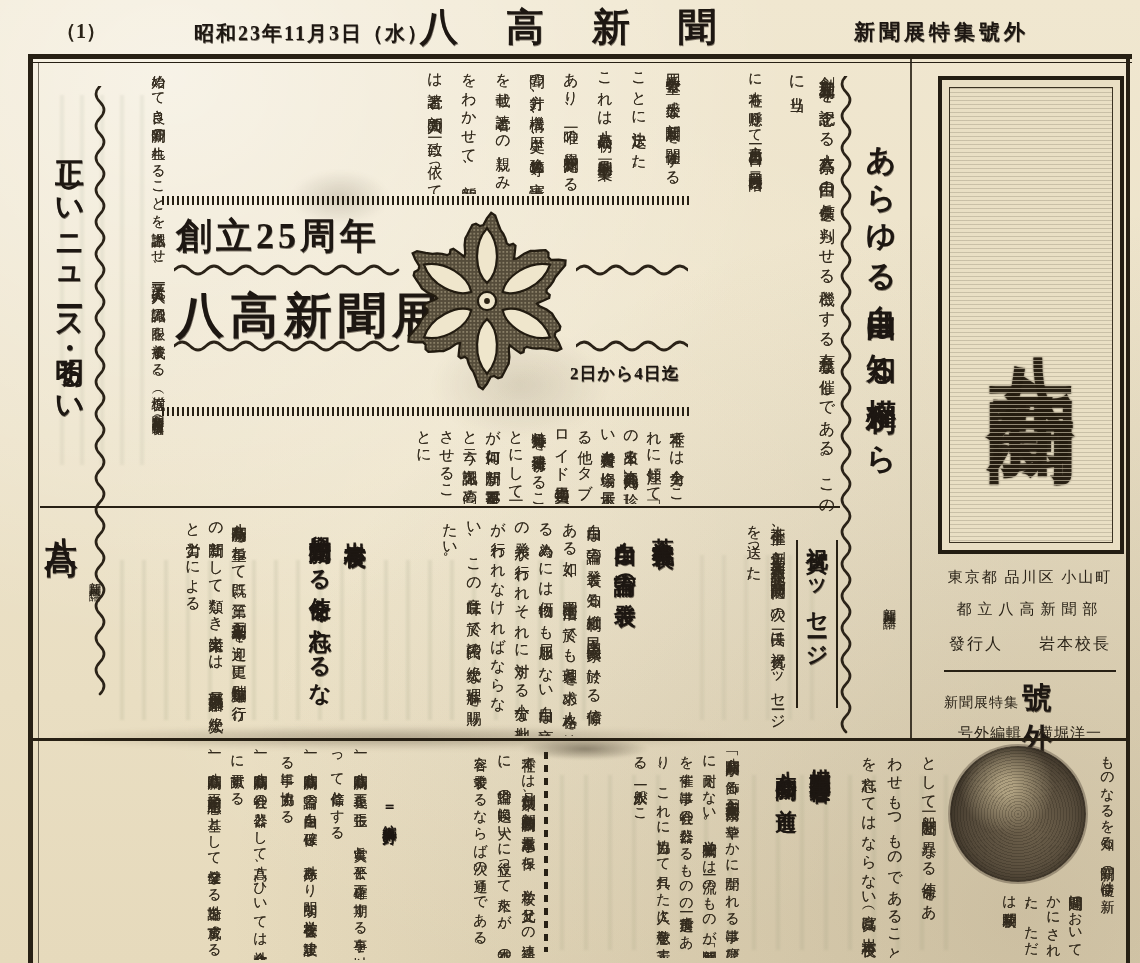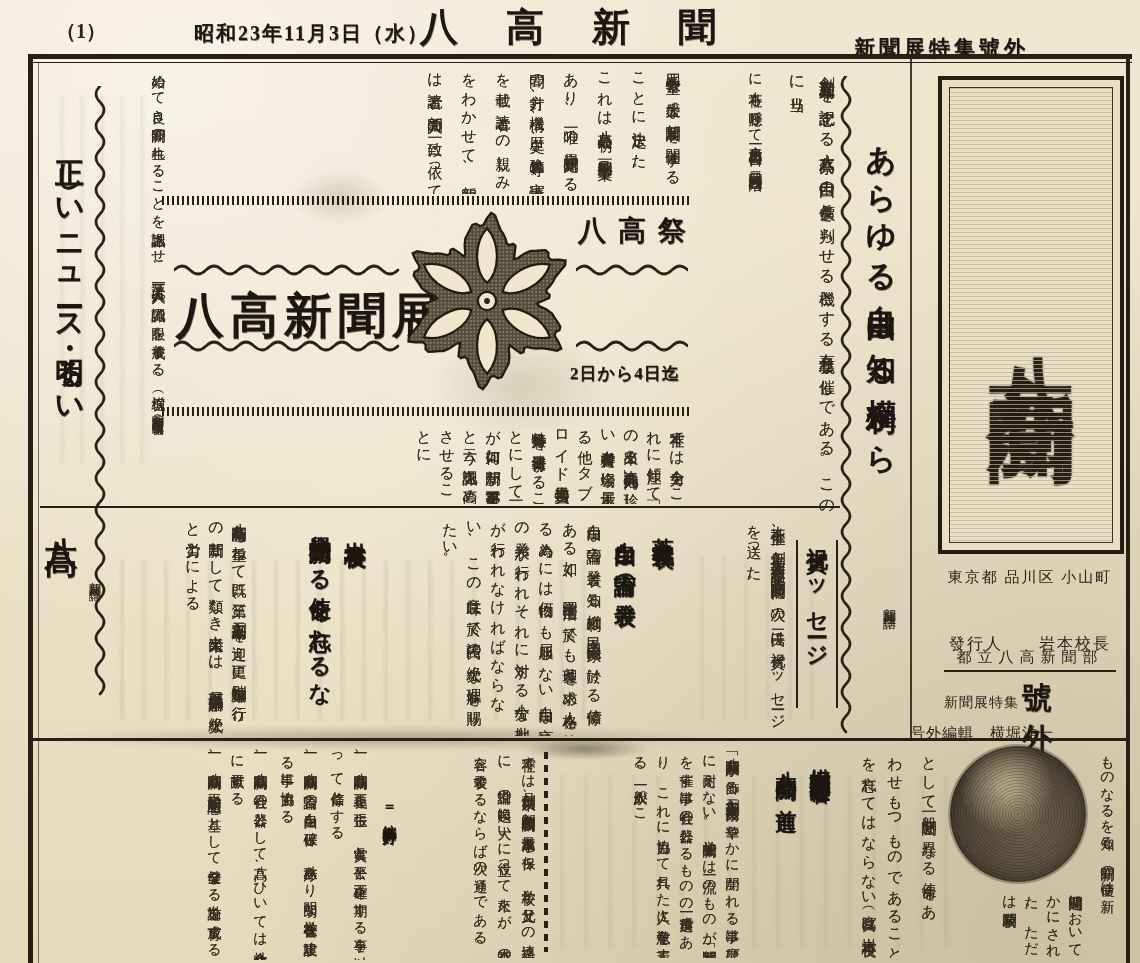--- a/index.html
+++ b/index.html
@@ -67,40 +67,40 @@
   <div class="ghost" style="left:700px;top:555px;width:120px;height:165px;background:repeating-linear-gradient(90deg, rgba(106,118,88,.08) 0 4px, transparent 4px 22px);"></div>
 
   <div class="stain" style="left:50px;top:726px;width:680px;height:24px;background:radial-gradient(ellipse at 50% 50%, rgba(58,46,28,.32), transparent 72%);filter:blur(2px);"></div>
   <div class="stain" style="left:520px;top:738px;width:130px;height:22px;background:radial-gradient(ellipse, rgba(40,32,18,.45), transparent 70%);filter:blur(1px);"></div>
   <div class="stain" style="left:290px;top:170px;width:100px;height:55px;background:radial-gradient(ellipse, rgba(70,56,34,.18), transparent 70%);filter:blur(2px);"></div>
   <div class="stain" style="left:430px;top:330px;width:180px;height:110px;background:radial-gradient(ellipse, rgba(70,58,36,.14), transparent 70%);filter:blur(3px);"></div>
 
   <div class="abs" style="left:56px;top:18px;font-size:20px;font-weight:700;">（1）</div>
   <div class="abs hl" style="left:186px;top:20px;font-size:20px;letter-spacing:2px;margin-left:8px;">昭和23年11月3日（水）</div>
   <div class="abs hl" style="left:420px;top:2px;font-size:38px;font-weight:900;letter-spacing:48px;">八高新聞</div>
-  <div class="abs hl" style="left:854px;top:34px;font-size:21px;letter-spacing:4px;">新聞展特集號外</div>
+  <div class="abs hl" style="left:854px;top:18px;font-size:21px;letter-spacing:4px;">新聞展特集號外</div>
 
   <div class="rule-h" style="left:28px;top:54px;width:1104px;height:5px;"></div>
   <div class="rule-h" style="left:28px;top:62px;width:1104px;height:1px;"></div>
   <div class="rule-v" style="left:28px;top:54px;width:5px;height:909px;"></div>
   <div class="rule-v" style="left:38px;top:62px;width:1px;height:901px;opacity:.6;"></div>
   <div class="rule-v" style="left:1126px;top:54px;width:4px;height:909px;"></div>
 
   <div class="mast">
     <div class="mast-inner">
       <span class="mast-title">八高新聞</span>
     </div>
   </div>
   <div class="c" style="left:928px;top:568px;width:204px;font-size:15px;letter-spacing:2px;">東京都 品川区 小山町</div>
-  <div class="c" style="left:928px;top:600px;width:204px;font-size:15px;letter-spacing:6px;margin-top:48px;">都立八高新聞部</div>
+  <div class="c" style="left:928px;top:600px;width:204px;font-size:15px;letter-spacing:6px;">都立八高新聞部</div>
   <div class="c" style="left:928px;top:634px;width:204px;font-size:16px;letter-spacing:2px;">發行人　　岩本校長</div>
   <div class="rule-h" style="left:944px;top:670px;width:172px;height:2px;"></div>
   <div class="abs" style="left:944px;top:694px;font-size:14px;letter-spacing:1px;text-align:center;">新聞展特集</div>
   <div class="abs hl" style="left:1022px;top:678px;font-size:30px;font-weight:900;letter-spacing:10px;">號　外</div>
-  <div class="c" style="left:886px;top:724px;width:192px;font-size:15px;letter-spacing:1px;">号外編輯　横堀洋一</div>
+  <div class="c" style="left:934px;top:724px;width:192px;font-size:15px;letter-spacing:1px;">号外編輯　横堀洋一</div>
 
   <div class="rule-v" style="left:910px;top:58px;width:2px;height:680px;opacity:.85;"></div>
 
   <div class="abs v hl" style="left:860px;top:124px;font-size:30px;letter-spacing:5px;">あらゆる自由は知る權利から</div>
   <div class="abs v" style="left:880px;top:598px;font-size:13px;letter-spacing:2px;">新聞展標語</div>
   <div class="wavy" style="left:840px;top:76px;"><svg width="12" height="660" viewBox="0 0 12 660" aria-hidden="true">
         <path d="M 6 0 q -8 8 0 16 q 8 8 0 16 q -8 8 0 16 q 8 8 0 16 q -8 8 0 16 q 8 8 0 16 q -8 8 0 16 q 8 8 0 16 q -8 8 0 16 q 8 8 0 16 q -8 8 0 16 q 8 8 0 16 q -8 8 0 16 q 8 8 0 16 q -8 8 0 16 q 8 8 0 16 q -8 8 0 16 q 8 8 0 16 q -8 8 0 16 q 8 8 0 16 q -8 8 0 16 q 8 8 0 16 q -8 8 0 16 q 8 8 0 16 q -8 8 0 16 q 8 8 0 16 q -8 8 0 16 q 8 8 0 16 q -8 8 0 16 q 8 8 0 16 q -8 8 0 16 q 8 8 0 16 q -8 8 0 16 q 8 8 0 16 q -8 8 0 16 q 8 8 0 16 q -8 8 0 16 q 8 8 0 16 q -8 8 0 16 q 8 8 0 16 q -8 8 0 16" fill="none" stroke="#2b2318" stroke-width="2.6" stroke-linecap="round"></path>
       </svg></div>
 
   <div class="abs v hl" style="left:50px;top:138px;font-size:29px;letter-spacing:4px;">正しいニュース・明るい</div>
@@ -114,20 +114,21 @@
     <span>始めて良き新聞の生れることを認識させ、又読者一人一人に認識の眼を養成する。（横堀）</span>
     <span class="small">文新聞相談所（担当横堀）</span>
   </div>
   <div class="col v body-txt" style="left:198px;top:62px;width:492px;height:132px;line-height:34px;">四番教室で盛大な新聞展を開催することに決定した。これは八高最初の画期的事業であり、唯一の學校新聞たる八高新聞の方針、機構、歴史、豫算等の実情を載せ読者との親しみをわかせて、新聞は読者と新聞人の一致に依って</div>
   <div class="col v body-txt" style="left:700px;top:64px;width:66px;height:132px;font-size:14px;line-height:22px;letter-spacing:1px;">に本社も呼應して十一月三日・四日の二日間校内三階</div>
   <div class="col v body-txt" style="left:778px;top:64px;width:64px;height:458px;font-size:16px;line-height:30px;">創立廿五周年を記念する大八高祭　自由の眞價を判らせる機とする有意義な催しである。この時に当り</div>
 
   <div class="hatch" style="left:162px;top:196px;width:528px;"></div>
   <div class="hatch" style="left:162px;top:407px;width:528px;"></div>
 
+  <div class="abs hl" style="left:176px;top:212px;font-size:36px;font-weight:900;letter-spacing:4px;">創立25周年</div>
   <div class="wavy" style="left:174px;top:262px;"><svg width="228" height="12" viewBox="0 0 228 12" aria-hidden="true">
         <path d="M 0 6 q 8 -8 16 0 q 8 8 16 0 q 8 -8 16 0 q 8 8 16 0 q 8 -8 16 0 q 8 8 16 0 q 8 -8 16 0 q 8 8 16 0 q 8 -8 16 0 q 8 8 16 0 q 8 -8 16 0 q 8 8 16 0 q 8 -8 16 0 q 8 8 16 0" fill="none" stroke="#2b2318" stroke-width="2.6" stroke-linecap="round"></path>
       </svg></div>
   <div class="abs hl" style="left:176px;top:284px;font-size:48px;font-weight:900;letter-spacing:6px;">八高新聞展</div>
   <div class="wavy" style="left:174px;top:338px;"><svg width="228" height="12" viewBox="0 0 228 12" aria-hidden="true">
         <path d="M 0 6 q 8 -8 16 0 q 8 8 16 0 q 8 -8 16 0 q 8 8 16 0 q 8 -8 16 0 q 8 8 16 0 q 8 -8 16 0 q 8 8 16 0 q 8 -8 16 0 q 8 8 16 0 q 8 -8 16 0 q 8 8 16 0 q 8 -8 16 0 q 8 8 16 0" fill="none" stroke="#2b2318" stroke-width="2.6" stroke-linecap="round"></path>
       </svg></div>
 
   <div class="abs" style="left:396px;top:188px;">
     <svg width="182" height="226" viewBox="0 0 200 248" aria-hidden="true">
@@ -145,21 +146,20 @@
           <path d="M100,104 C113,93 116,62 100,44 C84,62 87,93 100,104 Z" transform="rotate(120 100 124)" fill="#efe6cc" stroke="#221b10" stroke-width="2.4"></path>
           <path d="M100,104 C113,93 116,62 100,44 C84,62 87,93 100,104 Z" transform="rotate(180 100 124)" fill="#efe6cc" stroke="#221b10" stroke-width="2.4"></path>
           <path d="M100,104 C113,93 116,62 100,44 C84,62 87,93 100,104 Z" transform="rotate(240 100 124)" fill="#efe6cc" stroke="#221b10" stroke-width="2.4"></path>
           <path d="M100,104 C113,93 116,62 100,44 C84,62 87,93 100,104 Z" transform="rotate(300 100 124)" fill="#efe6cc" stroke="#221b10" stroke-width="2.4"></path>
         </g>
       <circle cx="100" cy="124" r="10" fill="#efe6cc" stroke="#221b10" stroke-width="2.5"></circle>
       <circle cx="100" cy="124" r="3.2" fill="#2a2214"></circle>
     </svg>
   </div>
 
-  <div class="abs hl" style="left:578px;top:212px;font-size:28px;font-weight:900;letter-spacing:12px;">八高祭</div>
   <div class="wavy" style="left:576px;top:262px;"><svg width="112" height="12" viewBox="0 0 112 12" aria-hidden="true">
         <path d="M 0 6 q 8 -8 16 0 q 8 8 16 0 q 8 -8 16 0 q 8 8 16 0 q 8 -8 16 0 q 8 8 16 0 q 8 -8 16 0" fill="none" stroke="#2b2318" stroke-width="2.6" stroke-linecap="round"></path>
       </svg></div>
   <div class="wavy" style="left:576px;top:338px;"><svg width="112" height="12" viewBox="0 0 112 12" aria-hidden="true">
         <path d="M 0 6 q 8 -8 16 0 q 8 8 16 0 q 8 -8 16 0 q 8 8 16 0 q 8 -8 16 0 q 8 8 16 0 q 8 -8 16 0" fill="none" stroke="#2b2318" stroke-width="2.6" stroke-linecap="round"></path>
       </svg></div>
   <div class="abs hl" style="left:570px;top:362px;font-size:17px;font-weight:900;letter-spacing:1px;">2日から4日迄</div>
 
   <div class="col v body-txt" style="left:176px;top:420px;width:512px;height:84px;line-height:23px;letter-spacing:1px;">本社では全力をこれに傾注して「新聞の出來る迄」其他内外の珍しい参考資料を会場に展示する他、タブロイド半切迄二頁の「八高新聞展特集号外」を速日発行することにして一般人が如何に新聞が重要不可欠かと云う認識を高めさせることに</div>
 

